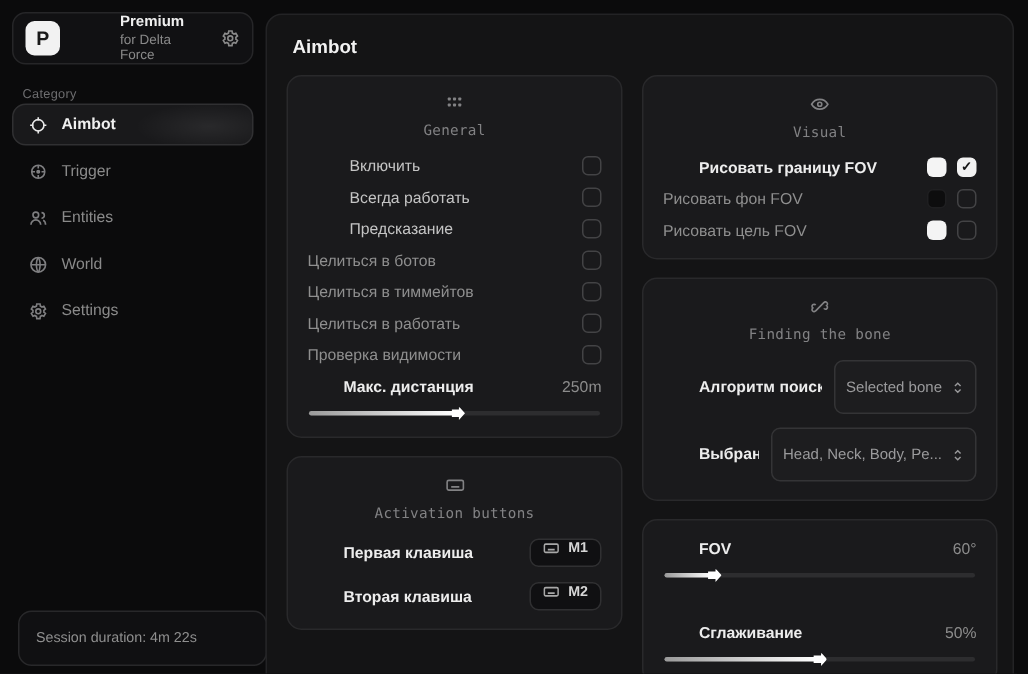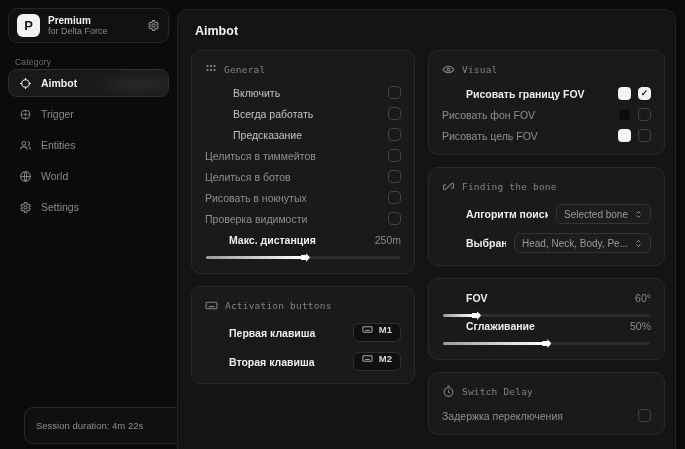--- a/index.html
+++ b/index.html
@@ -18,21 +18,21 @@
   .brand-card {
     position:absolute; left:8px; top:8px; width:161px; height:35px;
     border:1px solid #262628; border-radius:9px; background:#111113;
     display:flex; align-items:center; padding:0 8px; gap:8px;
   }
   .logo {
     width:23px; height:23px; border-radius:6px; background:#f2f2f2;
     color:#1a1a1a; font-weight:700; font-size:13px;
     display:flex; align-items:center; justify-content:center;
   }
-  .brand-text { flex:1; line-height:1.15; }
+  .brand-text { flex:1; line-height:1.15;margin-left:32px; }
   .brand-title { color:#efefef; font-weight:700; font-size:10px; }
   .brand-sub { color:#8a8a8a; font-size:9px; }
   .brand-gear { color:#8a8a8a; cursor:pointer; }
 
   .category {
     position:absolute; left:15px; top:57px;
     color:#6e6e70; font-size:8.5px; letter-spacing:.2px;
   }
   .nav { position:absolute; left:8px; top:69px; width:161px; display:flex; flex-direction:column; gap:3px; }
   .nav-item {
@@ -41,21 +41,21 @@
     border:1px solid transparent; font-size:10.5px;
   }
   .nav-item .nicon { color:#7e7e80; }
   .nav-item.active {
     background:radial-gradient(70px 22px at 82% 55%, rgba(255,255,255,0.07), transparent 70%), #19191b;
     border-color:#303032; color:#f0f0f0; font-weight:700;
   }
   .nav-item.active .nicon { color:#e8e8e8; }
 
   .session-card {
-    position:absolute; left:24px; top:407px; width:166px; height:37px;
+    position:absolute; left:12px; top:407px; width:166px; height:37px;
     border:1px solid #28282a; border-radius:9px; background:#101012;
     display:flex; align-items:center; padding:0 11px;
     color:#8f8f8f; font-size:9.5px;
   }
 
   
   .main {
     position:absolute; left:177px; top:9px; width:499px; height:460px;
     background:#141415; border:1px solid #232325; border-radius:11px;
     padding:12px 10px 10px 10px;
@@ -66,21 +66,21 @@
   .col-left { width:235px; }
   .col-right { width:237px; }
 
   .panel {
     background:#1a1a1c; border:1px solid #29292b; border-radius:10px;
     padding:12px 13px;
   }
   .panel-header {
     display:flex; align-items:center; gap:7px;
     color:#828284; font-family:"DejaVu Sans Mono", monospace;
-    font-size:9.5px; letter-spacing:.2px; margin-bottom:11px;
+    font-size:9.5px; letter-spacing:.2px; margin-bottom:11px;flex-direction:column;
   }
   .rows { display:flex; flex-direction:column; gap:8px; }
   .row { display:flex; align-items:center; justify-content:space-between; min-height:13px; gap:8px; }
   .lbl-normal { color:#c4c4c4;padding-left:28px; }
   .lbl-dim { color:#8f8f8f; }
   .lbl-bright { color:#ededed; font-weight:700;padding-left:24px; }
   .val { color:#8c8c8c; font-size:10.5px; white-space:nowrap; }
 
   .checkbox {
     width:13px; height:13px; border-radius:4px;
@@ -109,21 +109,21 @@
     position:absolute; right:-7px; top:50%; transform:translateY(-50%);
     width:9px; height:9px; background:#ffffff;
     clip-path:polygon(0 22%, 55% 22%, 55% 0, 100% 50%, 55% 100%, 55% 78%, 0 78%);
     cursor:grab;
   }
 
   
   .select {
     display:flex; align-items:center; gap:6px;
     background:#1d1d1f; border:1px solid #343436; border-radius:6px;
-    height:20px; padding:0 7px; color:#9a9a9c; font-size:10px;
+    height:36px; padding:0 7px; color:#9a9a9c; font-size:10px;
     white-space:nowrap; cursor:pointer; flex:0 0 auto;
   }
   .row .truncate { overflow:hidden; white-space:nowrap; flex:1 1 auto; }
 
   
   .keybtn {
     display:flex; align-items:flex-start; gap:6px;
     background:#101012; border:1px solid #303032; border-radius:6px;
     height:19px; padding:0 8px; color:#d6d6d6; font-size:9.5px; font-weight:700;
     cursor:pointer;
@@ -234,29 +234,29 @@
           </div>
           <div class="row">
             <span class="lbl-normal">Всегда работать</span>
             <span class="checkbox"></span>
           </div>
           <div class="row">
             <span class="lbl-normal">Предсказание</span>
             <span class="checkbox"></span>
           </div>
           <div class="row">
+            <span class="lbl-dim">Целиться в ботов</span>
+            <span class="checkbox"></span>
+          </div>
+          <div class="row">
             <span class="lbl-dim">Целиться в тиммейтов</span>
             <span class="checkbox"></span>
           </div>
           <div class="row">
-            <span class="lbl-dim">Целиться в ботов</span>
-            <span class="checkbox"></span>
-          </div>
-          <div class="row">
-            <span class="lbl-dim">Рисовать в нокнутых</span>
+            <span class="lbl-dim">Целиться в работать</span>
             <span class="checkbox"></span>
           </div>
           <div class="row">
             <span class="lbl-dim">Проверка видимости</span>
             <span class="checkbox"></span>
           </div>
           <div class="slider-group">
             <div class="row">
               <span class="lbl-bright">Макс. дистанция</span>
               <span class="val">250m</span>
@@ -375,21 +375,21 @@
                 <svg width="9" height="11" viewBox="0 0 24 24" fill="none" stroke="currentColor" stroke-width="2.5">
                     <path d="M7 9l5-5 5 5M7 15l5 5 5-5"></path>
                   </svg>
               </span>
             </span>
           </div>
         </div>
       </div>
 
       <div class="panel">
-        <div class="rows" style="gap:0;text-align:center;">
+        <div class="rows" style="gap:28px;text-align:center;">
           <div class="slider-group">
             <div class="row">
               <span class="lbl-bright">FOV</span>
               <span class="val">60°</span>
             </div>
             <div class="slider-track">
               <div class="slider-fill" style="width: 15%;">
                   <span class="slider-thumb"></span>
                 </div>
             </div>

